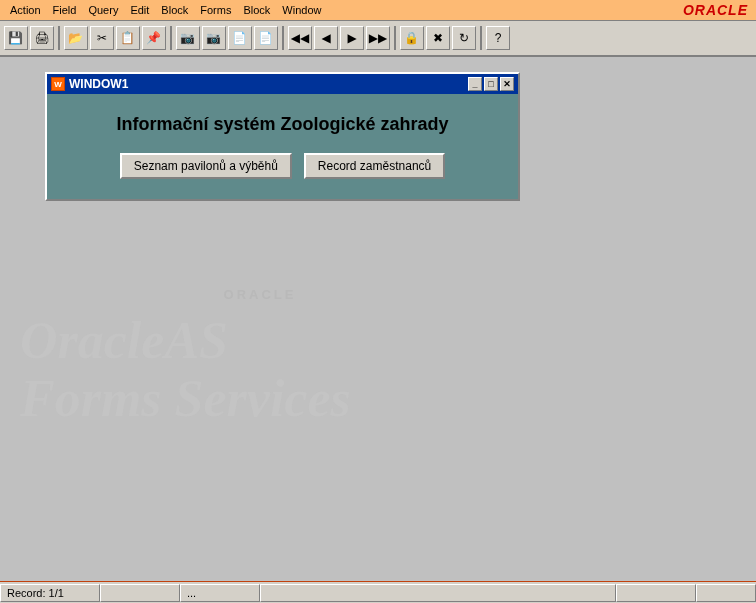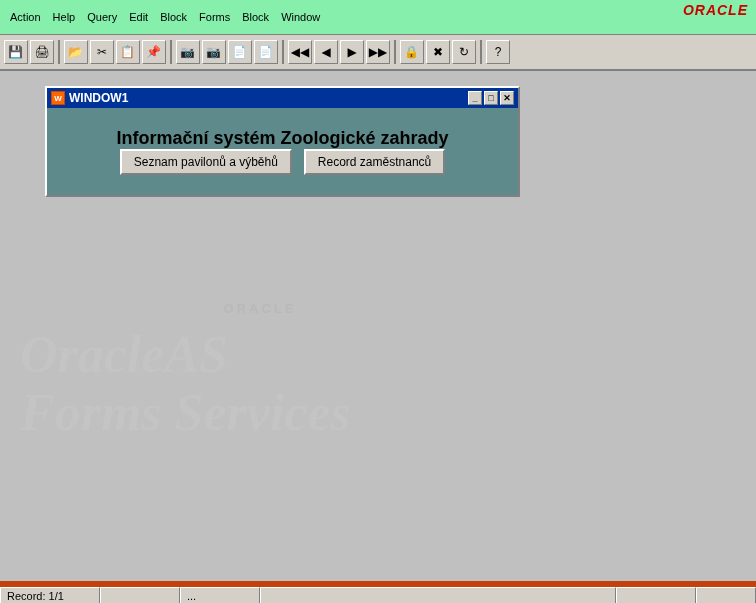--- a/index.html
+++ b/index.html
@@ -8,22 +8,22 @@
       height: 603px;
       background: #c0c0c0;
       font-family: 'Arial', sans-serif;
       font-size: 12px;
       overflow: hidden;
       position: relative;
     }
 
     
     #menubar {
-      background: #86efac;
-      height: 35px;
+      background: #fdba74;
+      height: 21px;
       display: flex;
       align-items: center;
       padding: 0 4px;
       border-bottom: 1px solid #808080;
       position: relative;
     }
     .menu-item {
       padding: 2px 6px;
       font-size: 11px;
       color: #000;
@@ -170,20 +170,21 @@
       justify-content: center;
       cursor: pointer;
       font-weight: bold;
       color: #000;
     }
     #window1-content {
       padding: 20px 40px;
       display: flex;
       flex-direction: column;
       align-items: center;
+      gap: 18px;
     }
     #window1-heading {
       font-size: 18px;
       font-weight: bold;
       color: #000;
       text-align: center;
     }
     #window1-buttons {
       display: flex;
       gap: 12px;
@@ -203,21 +204,21 @@
     }
 
     
     #statusbar {
       position: absolute;
       bottom: 0;
       left: 0;
       width: 756px;
       height: 22px;
       background: #d4d0c8;
-      border-top: 7px solid #c2410c;
+      border-top: 1px solid #c2410c;
       display: flex;
       align-items: center;
     }
     .status-segment {
       height: 18px;
       border: 1px solid #808080;
       border-top-color: #fff;
       border-left-color: #fff;
       padding: 0 6px;
       display: flex;
@@ -230,21 +231,21 @@
     #status-dots { width: 80px; }
     #status-empty1 { flex: 1; }
     #status-empty2 { width: 80px; }
     #status-empty3 { width: 60px; }
   </style>
 </head>
 <body>
 
 <div id="menubar">
   <span class="menu-item">Action</span>
-  <span class="menu-item">Help</span>
+  <span class="menu-item">Field</span>
   <span class="menu-item">Query</span>
   <span class="menu-item">Edit</span>
   <span class="menu-item">Block</span>
   <span class="menu-item">Forms</span>
   <span class="menu-item">Block</span>
   <span class="menu-item">Window</span>
   <span id="oracle-logo-top">ORACLE</span>
 </div>
 
 <div id="toolbar">

